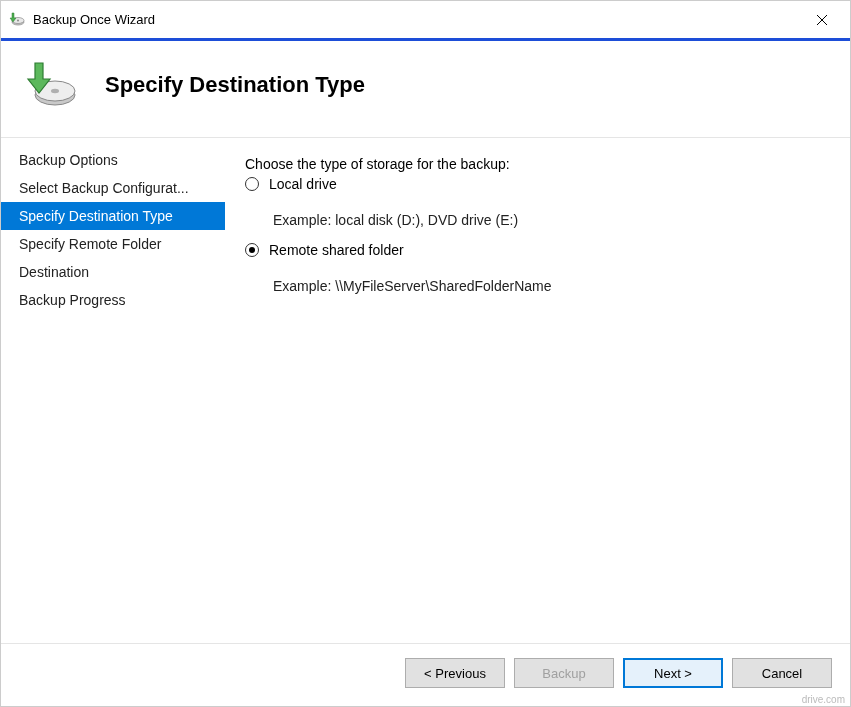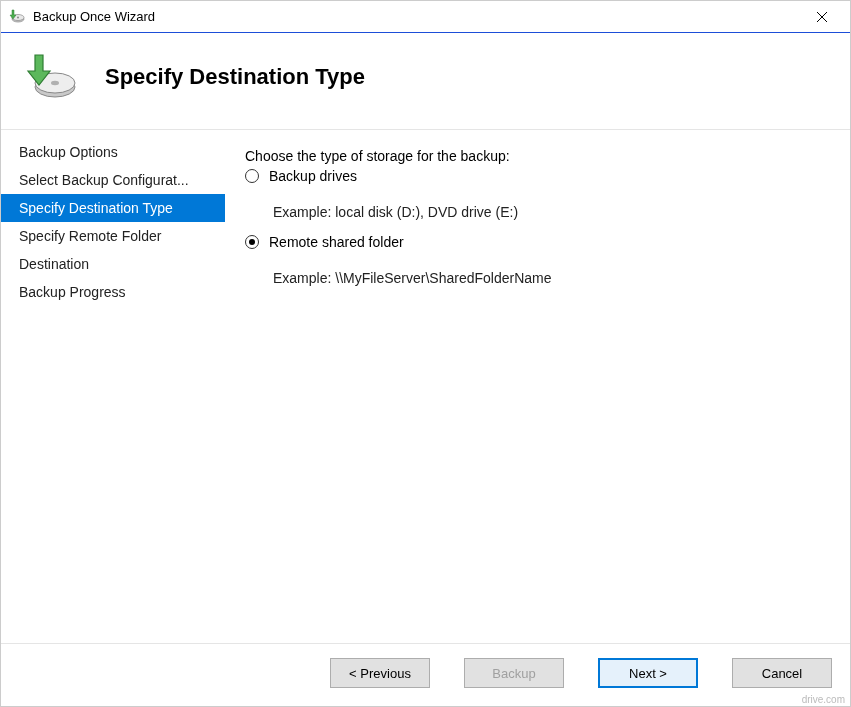--- a/index.html
+++ b/index.html
@@ -10,25 +10,25 @@
       color: #000;
       width: 851px;
       height: 707px;
       overflow: hidden;
       border: 1px solid #ccc;
       display: flex;
       flex-direction: column;
     }
     
     .titlebar {
-      height: 32px;
+      height: 40px;
       display: flex;
       align-items: center;
       padding: 0 8px 0 8px;
-      border-bottom: 1px solid #1d4ed8;
+      border-bottom: 3px solid #1d4ed8;
     }
     .titlebar .app-icon {
       width: 16px; height: 16px;
       margin-right: 8px;
       display: inline-flex;
     }
     .titlebar .title {
       flex: 1;
       font-size: 13px;
     }
@@ -111,21 +111,21 @@
     .example {
       margin: 20px 0 14px 28px;
       color: #222;
     }
     
     .footer {
       border-top: 1px solid #e5e5e5;
       padding: 14px 18px 18px 18px;
       display: flex;
       justify-content: flex-end;
-      gap: 34px;
+      gap: 9px;
     }
     .btn {
       min-width: 100px;
       height: 30px;
       border: 1px solid #adadad;
       background: #e1e1e1;
       font-size: 13px;
       font-family: inherit;
       cursor: pointer;
       padding: 0 14px;
@@ -189,21 +189,21 @@
     <div class="step">Specify Remote Folder</div>
     <div class="step">Destination</div>
     <div class="step">Backup Progress</div>
   </div>
 
   <div class="content">
     <div class="prompt">Choose the type of storage for the backup:</div>
 
     <div class="radio-row">
       <span class="radio"></span>
-      <span>Backup drives</span>
+      <span>Local drive</span>
     </div>
     <div class="example">Example: local disk (D:), DVD drive (E:)</div>
 
     <div class="radio-row checked">
       <span class="radio"></span>
       <span>Remote shared folder</span>
     </div>
     <div class="example">Example: \\MyFileServer\SharedFolderName</div>
   </div>
 </div>

